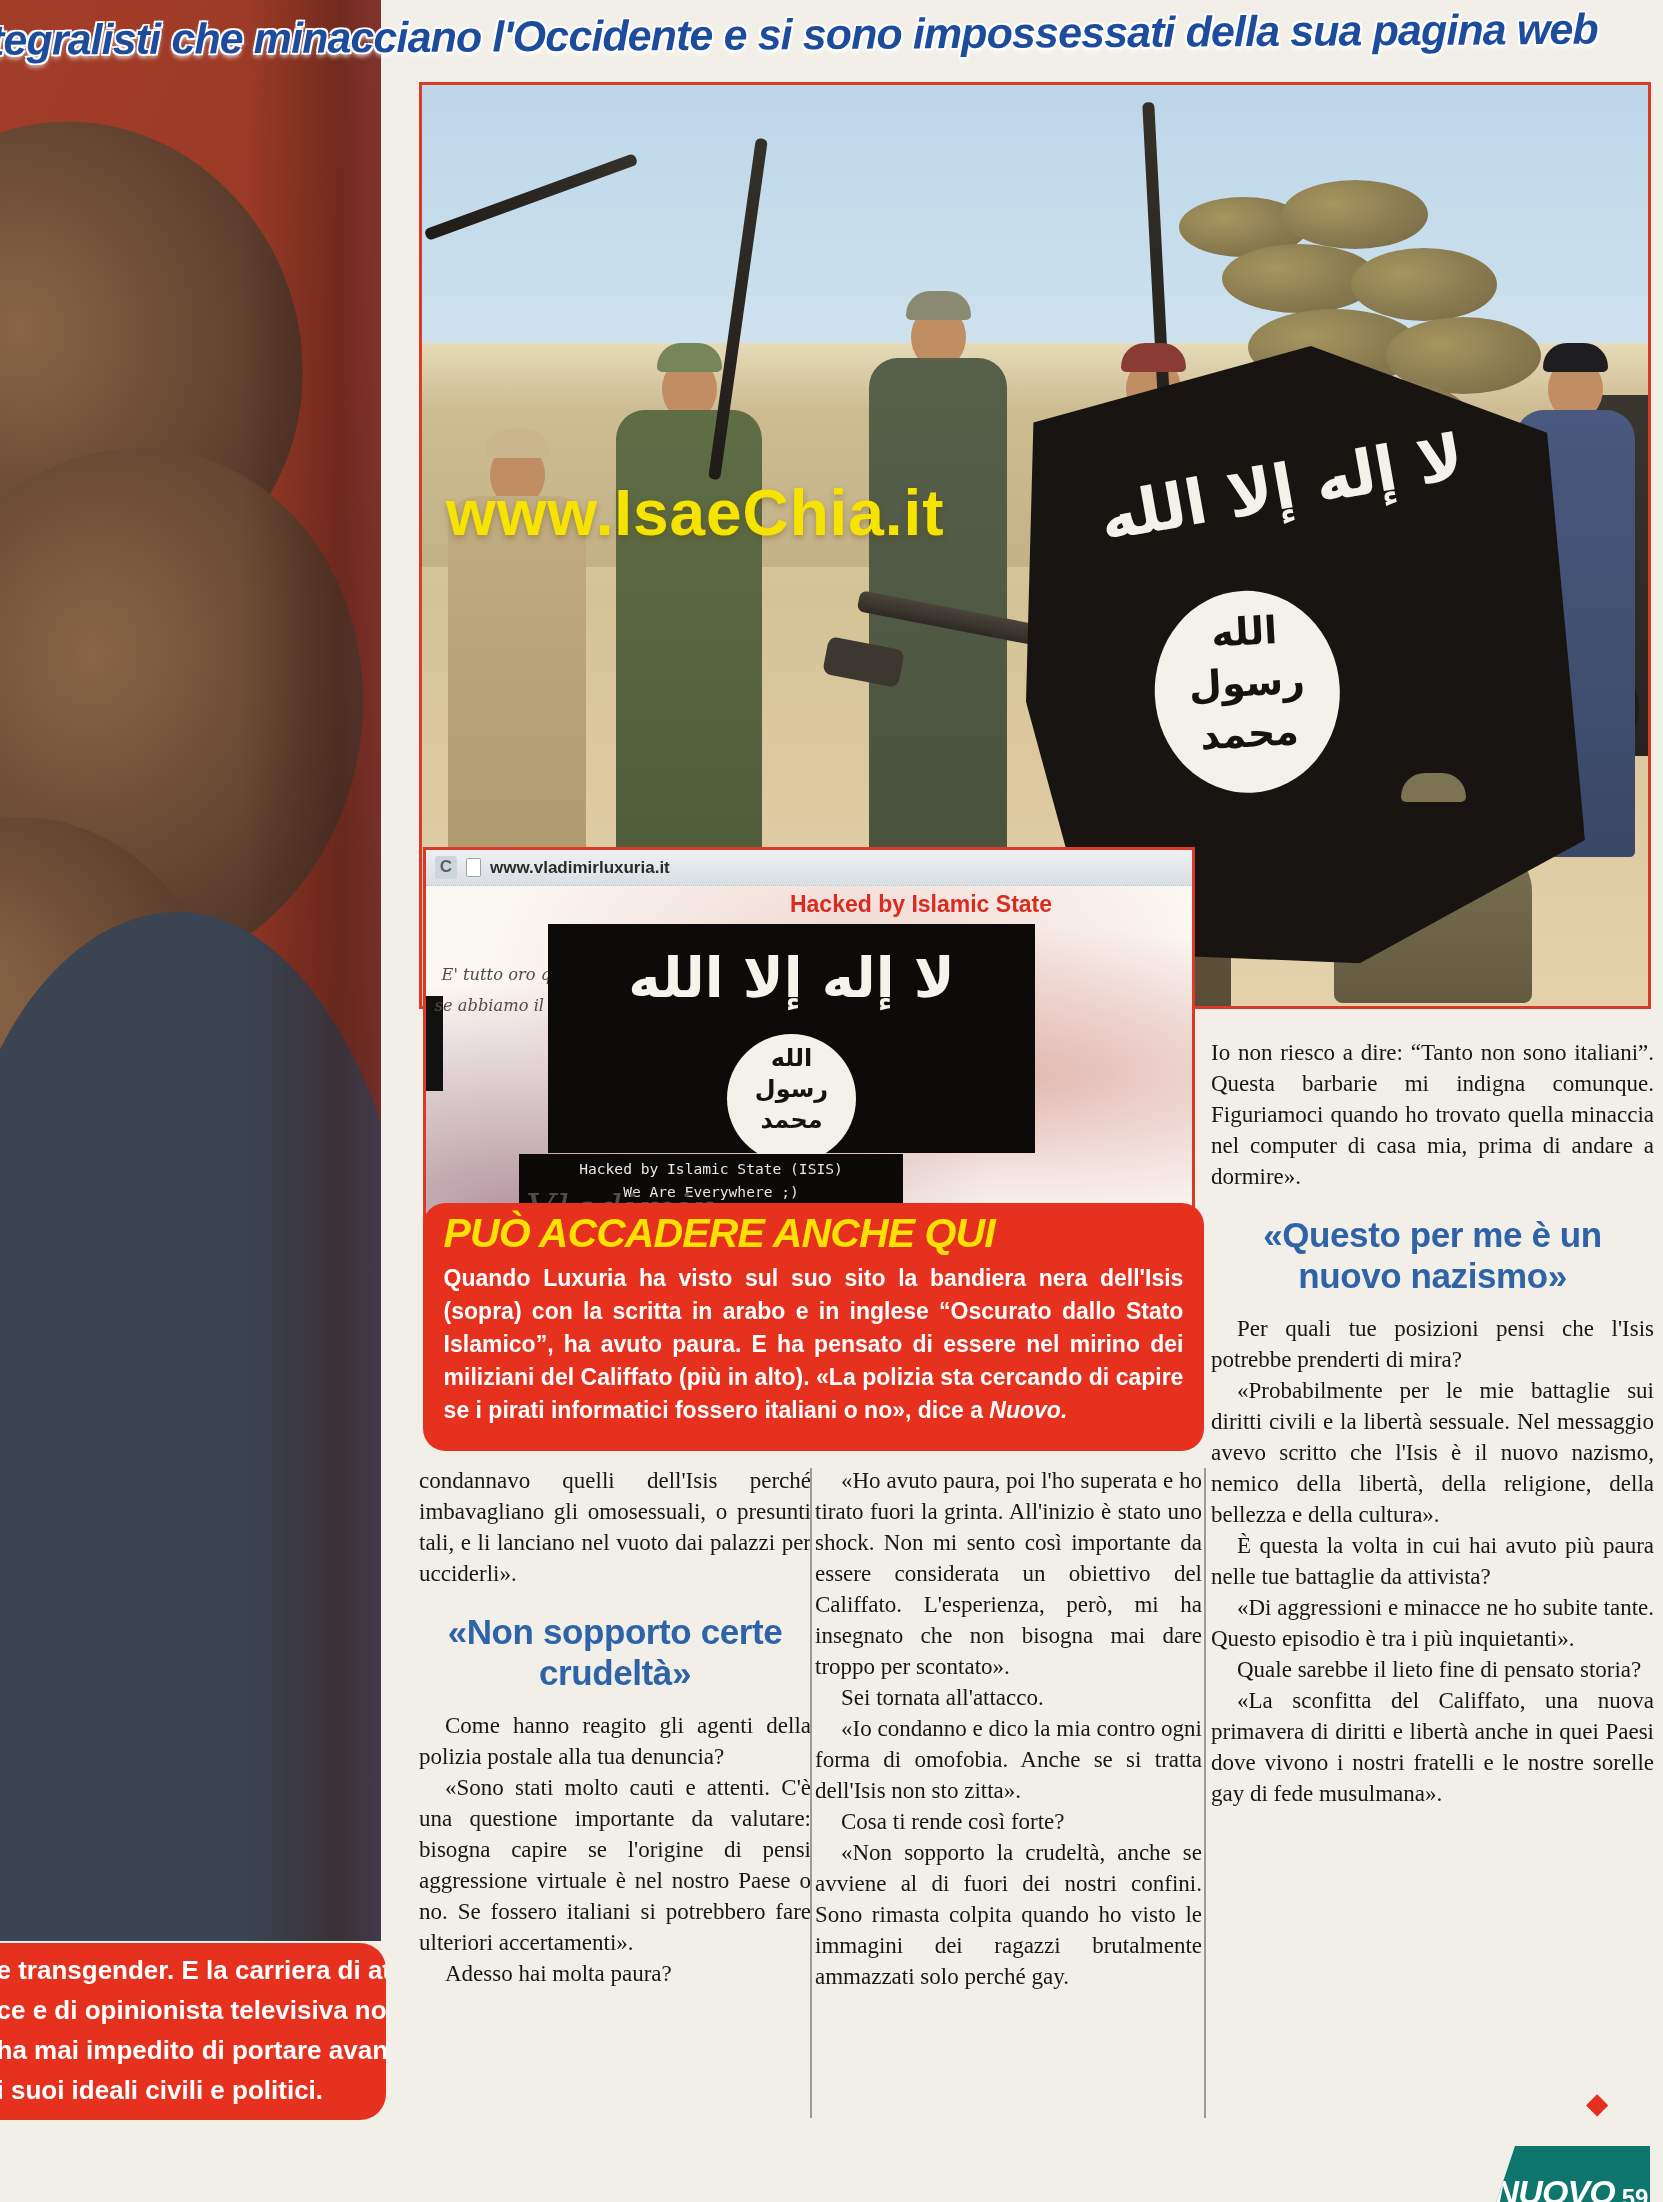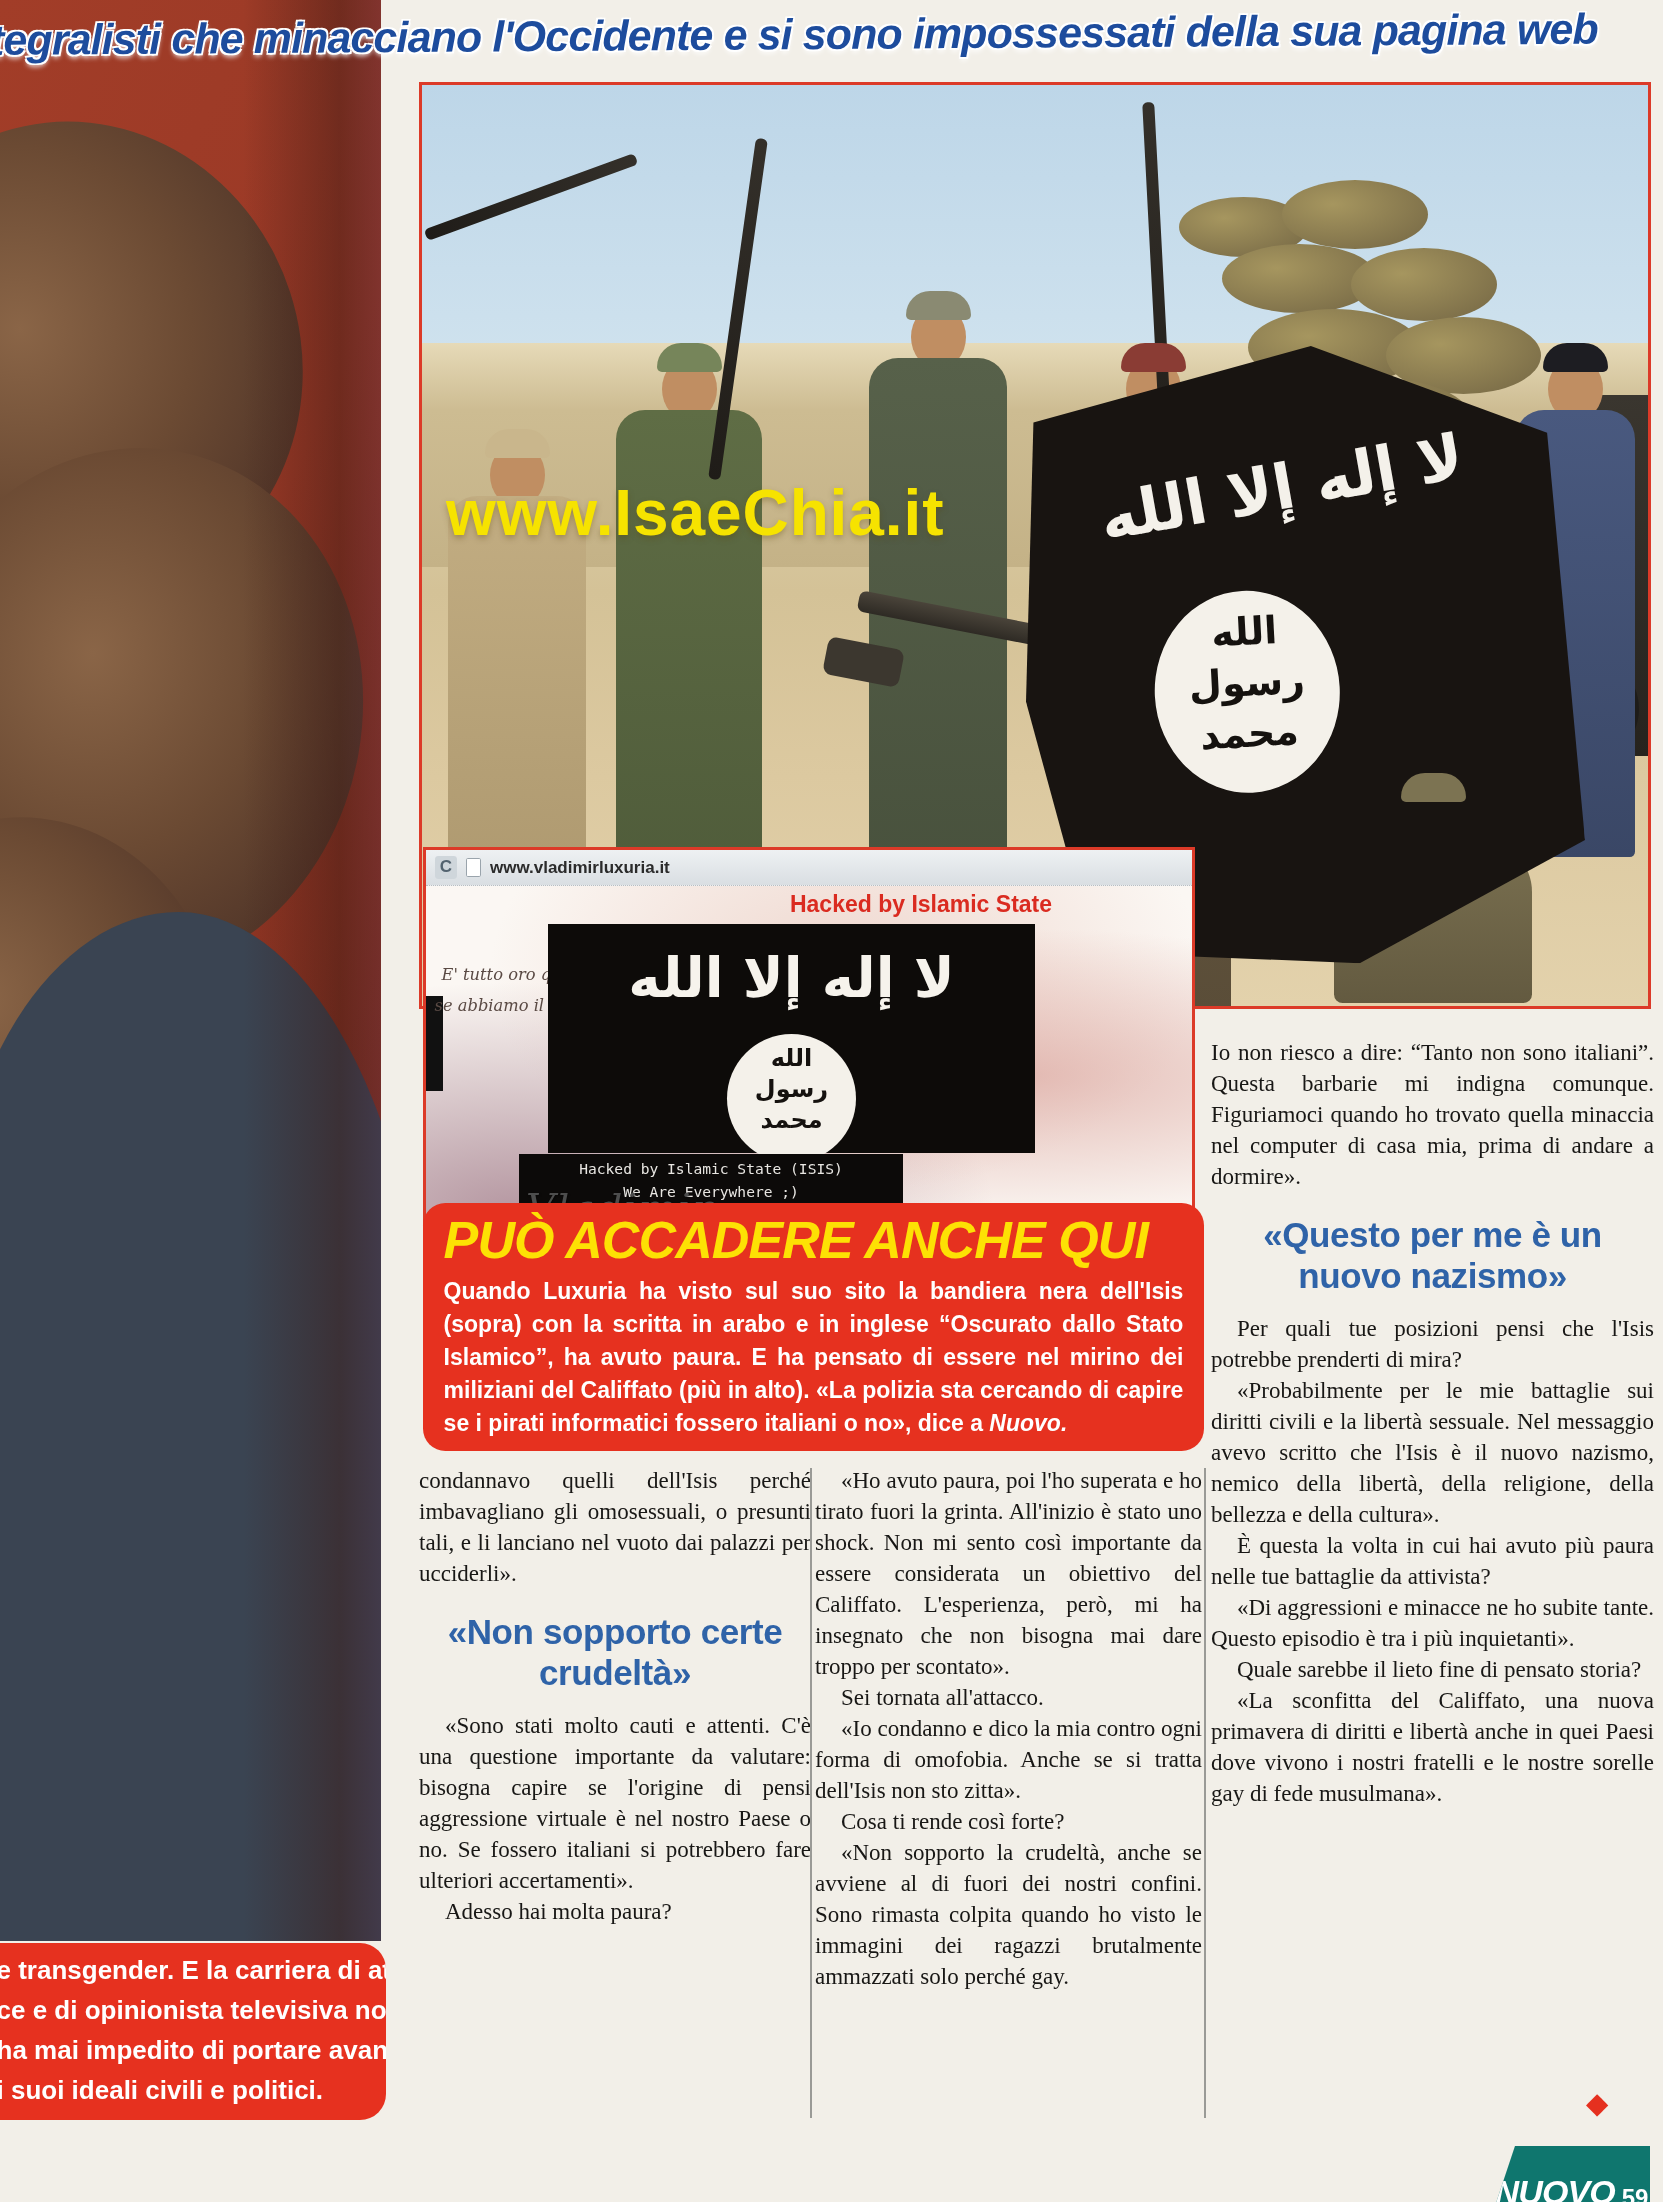--- a/index.html
+++ b/index.html
@@ -108,21 +108,21 @@
     position:absolute;left:100px;top:299px;font-family:"DejaVu Serif",serif;font-style:italic;
     font-size:40px;color:#4d4d4d;text-shadow:0.9px 0.9px 1.7px rgba(0,0,0,.35);letter-spacing:1.7px;
   }
   
   .caption-box{
     position:absolute;left:423px;top:1203px;width:781px;height:248px;z-index:7;
     background:#e6311f;border-radius:22.4px;box-sizing:border-box;padding:6.9px 20.6px 0 20.6px;overflow:hidden;
   }
   .caption-head{
     font-family:"Liberation Sans",sans-serif;font-weight:900;font-style:italic;
-    font-size:52px;letter-spacing:-0.9px;color:#fde104;white-space:nowrap;
+    font-size:41px;letter-spacing:-0.9px;color:#fde104;white-space:nowrap;
   }
   .caption-body{
     margin-top:5.2px;font-family:"Liberation Sans",sans-serif;font-weight:bold;
     font-size:23px;line-height:33px;color:#ffffff;text-align:justify;
   }
   .caption-body .nuovo-it{font-style:italic;}
   
   .col{position:absolute;font-size:23px;line-height:31px;color:#181715;text-align:justify;overflow:hidden;}
   .col-1{left:419px;top:1465px;width:392px;height:671px;}
   .col-2{left:815px;top:1465px;width:387px;height:680px;}
@@ -258,20 +258,21 @@
 </div>
 
 <div class="caption-box">
   <div class="caption-head">PUÒ ACCADERE ANCHE QUI</div>
   <div class="caption-body"><span>Quando Luxuria ha visto sul suo sito la bandiera nera dell'Isis (sopra) con la scritta in arabo e in inglese “Oscurato dallo Stato Islamico”, ha avuto paura. E ha pensato di essere nel mirino dei miliziani del Califfato (più in alto). «La polizia sta cercando di capire se i pirati informatici fossero italiani o no», dice a </span><span class="nuovo-it">Nuovo.</span></div>
 </div>
 
 <div class="col col-1">
   <p>condannavo quelli dell'Isis perché imbavagliano gli omosessuali, o presunti tali, e li lanciano nel vuoto dai palazzi per ucciderli».</p>
   <div class="subhead">«Non sopporto certe crudeltà»</div>
+  <p class="q">Come hanno reagito gli agenti della polizia postale alla tua denuncia?</p>
   <p class="ind">«Sono stati molto cauti e attenti. C'è una questione importante da valutare: bisogna capire se l'origine di pensi aggressione virtuale è nel nostro Paese o no. Se fossero italiani si potrebbero fare ulteriori accertamenti».</p>
   <p class="q">Adesso hai molta paura?</p>
 </div>
 
 <div class="col col-2">
   <p class="ind">«Ho avuto paura, poi l'ho superata e ho tirato fuori la grinta. All'inizio è stato uno shock. Non mi sento così importante da essere considerata un obiettivo del Califfato. L'esperienza, però, mi ha insegnato che non bisogna mai dare troppo per scontato».</p>
   <p class="q">Sei tornata all'attacco.</p>
   <p class="ind">«Io condanno e dico la mia contro ogni forma di omofobia. Anche se si tratta dell'Isis non sto zitta».</p>
   <p class="q">Cosa ti rende così forte?</p>
   <p class="ind">«Non sopporto la crudeltà, anche se avviene al di fuori dei nostri confini. Sono rimasta colpita quando ho visto le immagini dei ragazzi brutalmente ammazzati solo perché gay.</p>

